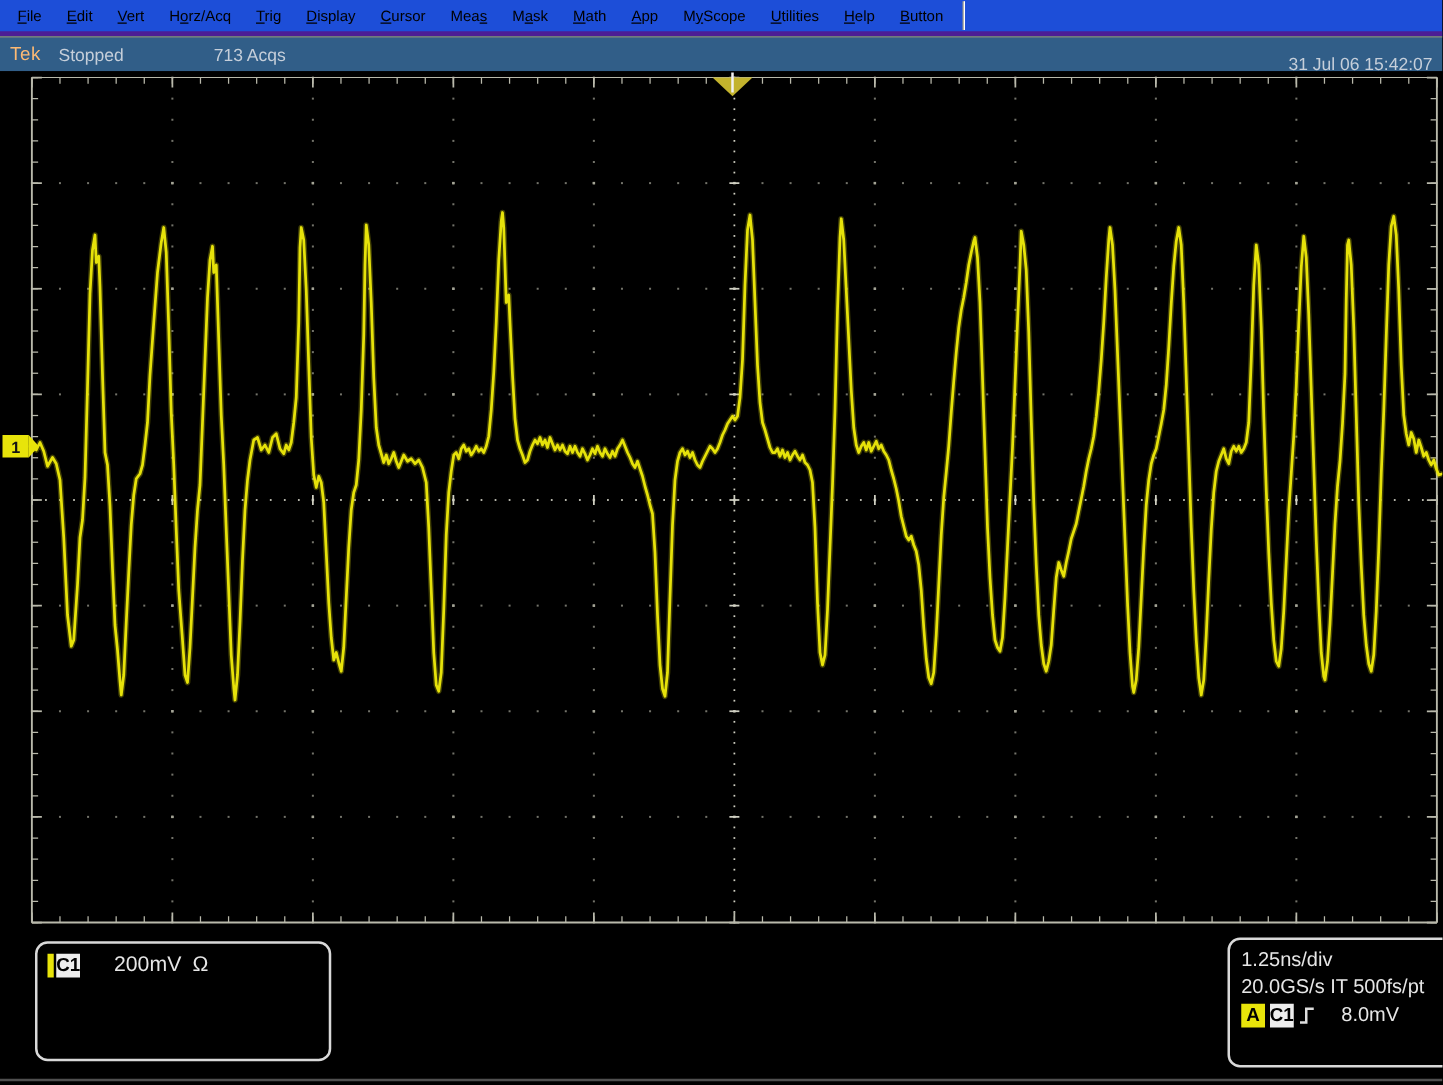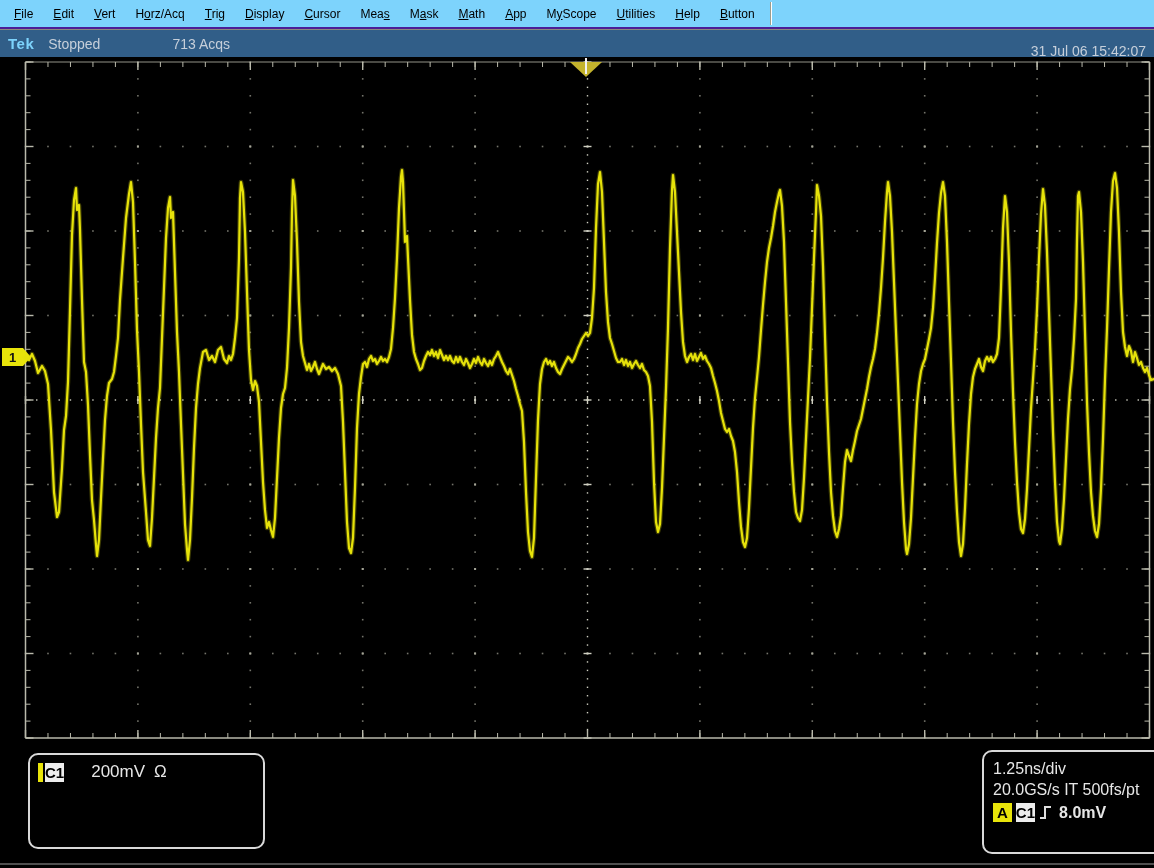--- a/index.html
+++ b/index.html
@@ -1,31 +1,31 @@
 <!DOCTYPE html>
 <html><head>
 <meta charset="utf-8">
 <style>
   html,body{margin:0;padding:0;background:#000;}
   body{width:1154px;height:868px;position:relative;overflow:hidden;
        font-family:"Liberation Sans",sans-serif;-webkit-font-smoothing:antialiased;}
 
   
-  .menubar{position:absolute;left:0;top:0;width:1154px;height:29px;background:#7dd3fc;
-           border-bottom:2px solid #4c1d95;box-sizing:border-box;
+  .menubar{position:absolute;left:0;top:0;width:1154px;height:29px;background:#1d4ed8;
+           border-bottom:4px solid #4c1d95;box-sizing:border-box;
            display:flex;align-items:center;padding-left:4px;}
   .menu-item{font-size:12px;color:#000;padding:0 10px;white-space:nowrap;cursor:default;}
   .menu-item u{text-decoration:underline;}
   .menu-sep{width:1px;height:23px;background:#9c9c8e;border-right:1px solid #fff;margin-left:5px;}
 
   
   .statusbar{position:absolute;left:0;top:29px;width:1154px;height:28px;background:#315e88;
              color:#c6cfda;font-size:14px;display:flex;align-items:center;
              box-sizing:border-box;padding:0 8px;border-top:1px solid #8a8a7e;}
-  .brand{color:#7dd3fc;font-weight:bold;font-size:15px;margin-right:14px;letter-spacing:0.5px;}
+  .brand{color:#fdba74;font-weight:normal;font-size:15px;margin-right:14px;letter-spacing:0.5px;}
   .acq-count{margin-left:72px;}
   .clock{margin-left:auto;margin-top:14px;}
 
   
   .plot{position:absolute;left:0;top:57px;width:1154px;height:685px;background:#000;}
   .plot svg{position:absolute;left:0;top:0;}
 
   
   .readout{position:absolute;background:#000;border:2px solid #d9d9d9;border-radius:10px;
            box-sizing:border-box;color:#e6e6e6;}
@@ -34,21 +34,21 @@
                  font-size:16px;line-height:21px;}
   .row{display:flex;align-items:center;}
   .chan-colorbar{width:5px;height:19px;background:#e8e40a;margin-right:2px;}
   .badge-white{background:#ededed;color:#000;font-weight:bold;font-size:15px;
                padding:0 0;line-height:19px;}
   .badge-yellow{background:#e8e40a;color:#000;font-weight:bold;font-size:15px;
                 padding:0 4px;line-height:19px;}
   .vscale{font-size:17px;margin-left:27px;}
   .coupling{font-size:17px;margin-left:9px;}
   .trig-row{display:flex;align-items:center;gap:4px;margin-top:2px;}
-  .trig-level{margin-left:3px;font-weight:bold;}
+  .trig-level{margin-left:17px;}
 
   .bottom-edge{position:absolute;left:0;top:863px;width:1154px;height:2px;background:#4f4f4f;}
 </style>
 </head>
 <body>
 
 <div class="menubar">
     <span class="menu-item"><u>F</u>ile</span>
     <span class="menu-item"><u>E</u>dit</span>
     <span class="menu-item"><u>V</u>ert</span>

